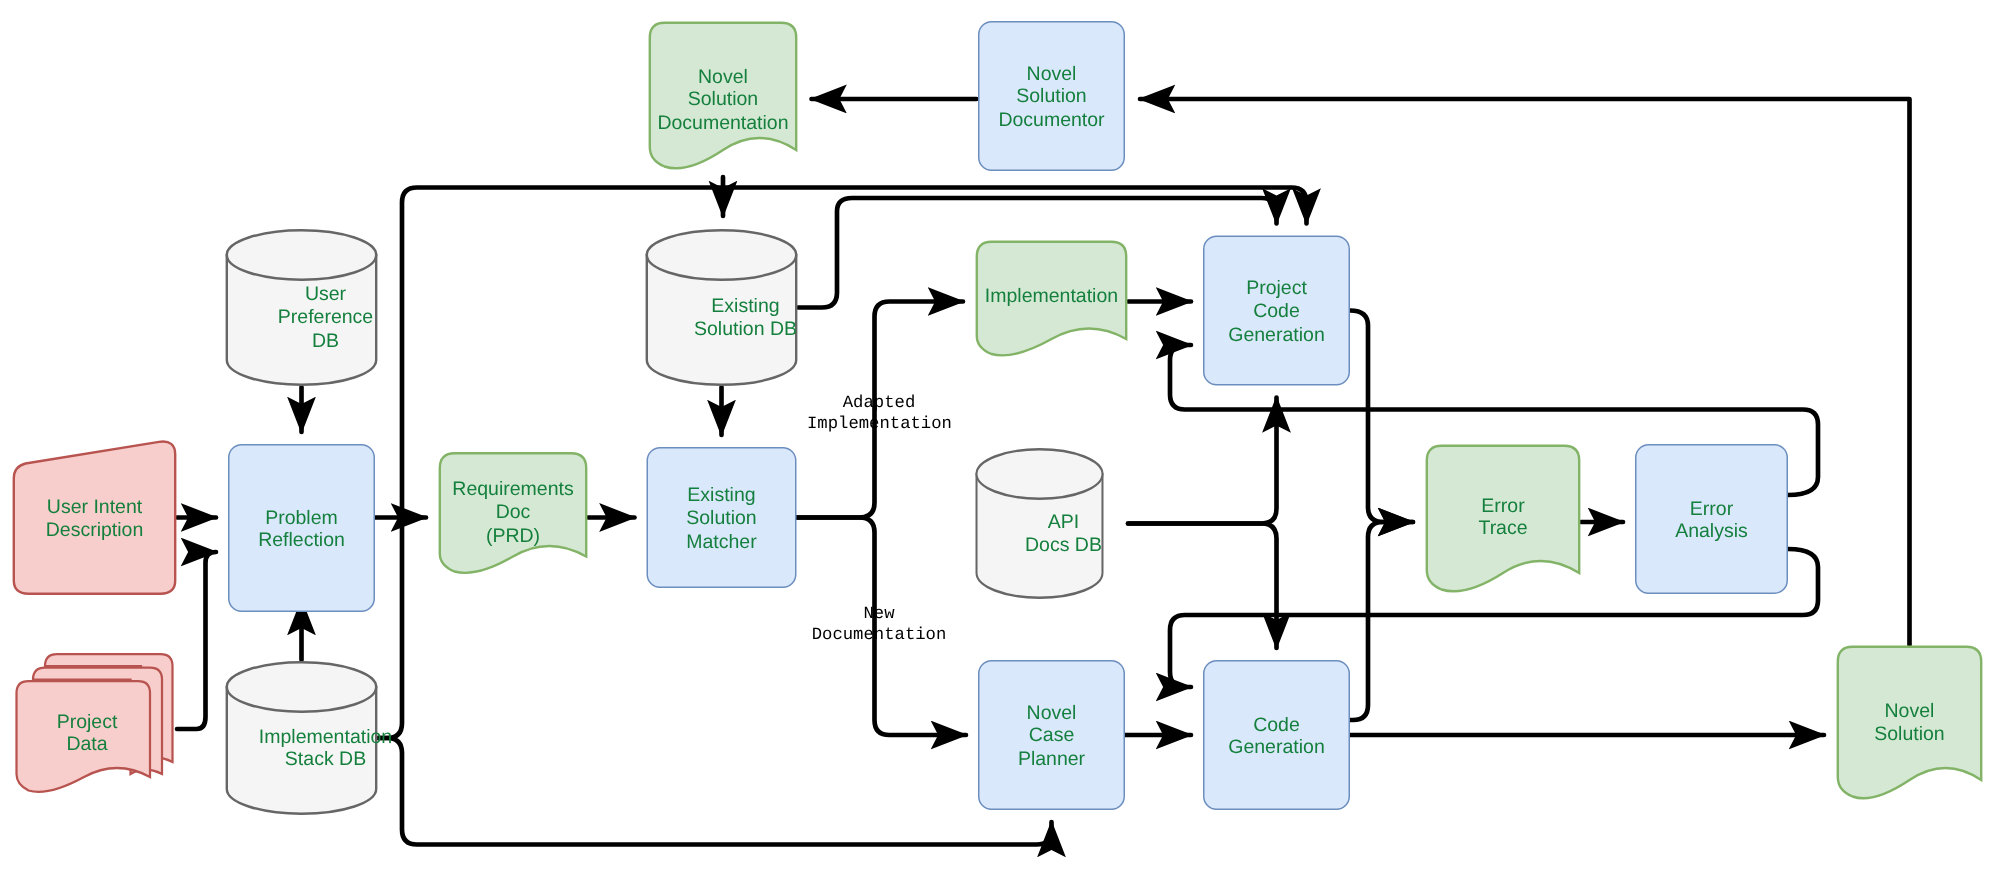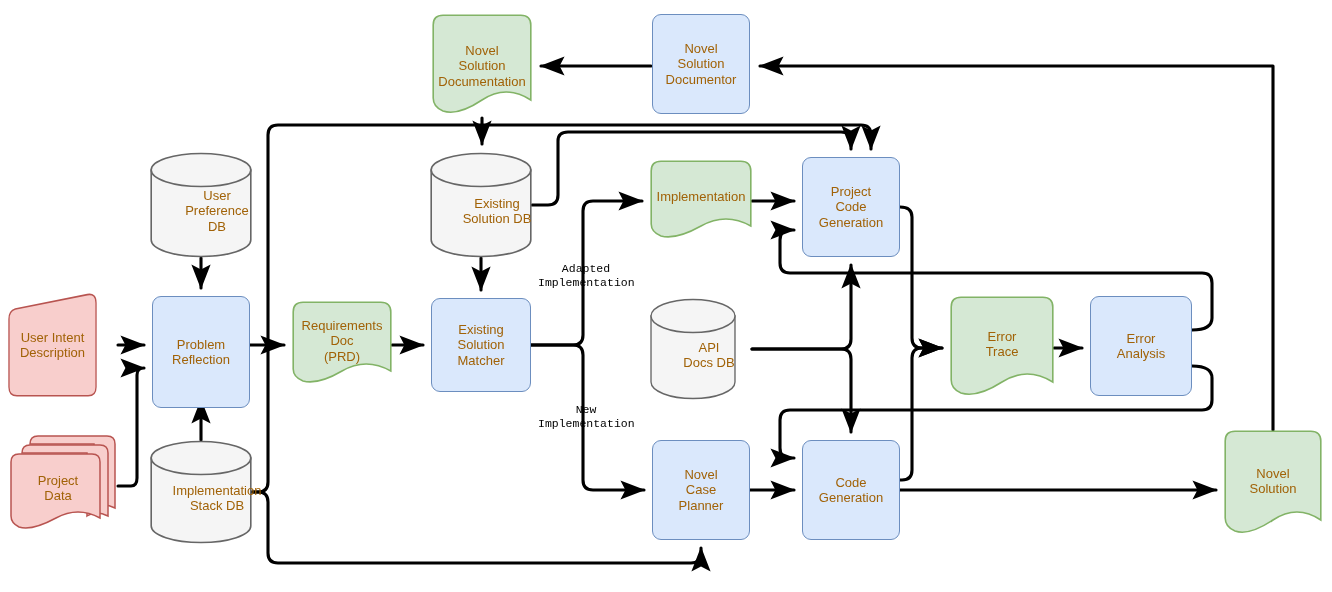--- a/index.html
+++ b/index.html
@@ -1,21 +1,21 @@
 <!DOCTYPE html>
 <html><head>
 <meta charset="utf-8">
 <title>Adaptive Code Generation Workflow Diagram</title>
 <style>
   html,body{margin:0;padding:0;background:#ffffff;}
   body{font-family:"Liberation Sans","DejaVu Sans",sans-serif;}
   #canvas{position:relative;width:1332px;height:592px;background:#fff;overflow:hidden;}
   #wires{position:absolute;left:0;top:0;width:1332px;height:592px;}
   .node{position:absolute;box-sizing:border-box;display:flex;align-items:center;justify-content:center;text-align:center;z-index:5;}
-  .node .lbl{position:relative;z-index:3;line-height:1.18;color:#a16207;font-size:13px;white-space:pre-line;pointer-events:none;}
+  .node .lbl{position:relative;z-index:3;line-height:1.18;color:#15803d;font-size:13px;white-space:pre-line;pointer-events:none;}
   
   .process{border-radius:9px;border:1.6px solid #6c8ebf;background:#dae8fc;}
   
   .db{border:0;background:transparent;padding-left:32px;}
   .db .cyl{position:absolute;inset:0;}
   .db .lbl{font-size:13px;}
   
   .doc{border:0;background:transparent;}
   .doc .svgwrap{position:absolute;inset:0;}
   
@@ -136,21 +136,21 @@
     </div>
     <span class="lbl" style="margin-top:-8px;">Implementation</span>
   </div>
 
   <div class="node process" style="left:802px;top:157px;width:98px;height:100px;">
     <span class="lbl">Project
 Code
 Generation</span>
   </div>
 
-  <div class="node trap" style="left:8px;top:293px;width:89px;height:104px;">
+  <div class="node trap" style="left:8px;top:293px;width:110px;height:104px;">
     <div class="svgwrap" style="position:absolute;inset:0;">
       <svg viewBox="0 0 110 104" preserveAspectRatio="none" width="100%" height="100%">
         <path d="M1.2,26 Q1.2,18 9,16 L98,1.6 Q108.8,0 108.8,10 L108.8,94 Q108.8,102.8 99,102.8 L11,102.8 Q1.2,102.8 1.2,94 Z" fill="#f8cecc" stroke="#b85450" stroke-width="1.6"></path>
       </svg>
     </div>
     <span class="lbl">User Intent
 Description</span>
   </div>
 
   <div class="node process" style="left:152px;top:296px;width:98px;height:112px;">
@@ -240,15 +240,15 @@
         <path d="M1.2,11 Q1.2,1.2 11,1.2 L86.8,1.2 Q96.8,1.2 96.8,11 L96.8,90 Q73,74 49,90 Q25,106 11,101 Q1.2,97 1.2,88 Z" fill="#d5e8d4" stroke="#82b366" stroke-width="1.6"></path>
       </svg>
     </div>
     <span class="lbl" style="margin-top:-6px;">Novel
 Solution</span>
   </div>
 
   <div class="edge-label" style="left:538px;top:262px;width:96px;">Adapted
 Implementation</div>
   <div class="edge-label" style="left:538px;top:403px;width:96px;">New
-Implementation</div>
+Documentation</div>
 
 </div>
 
 </body></html>

